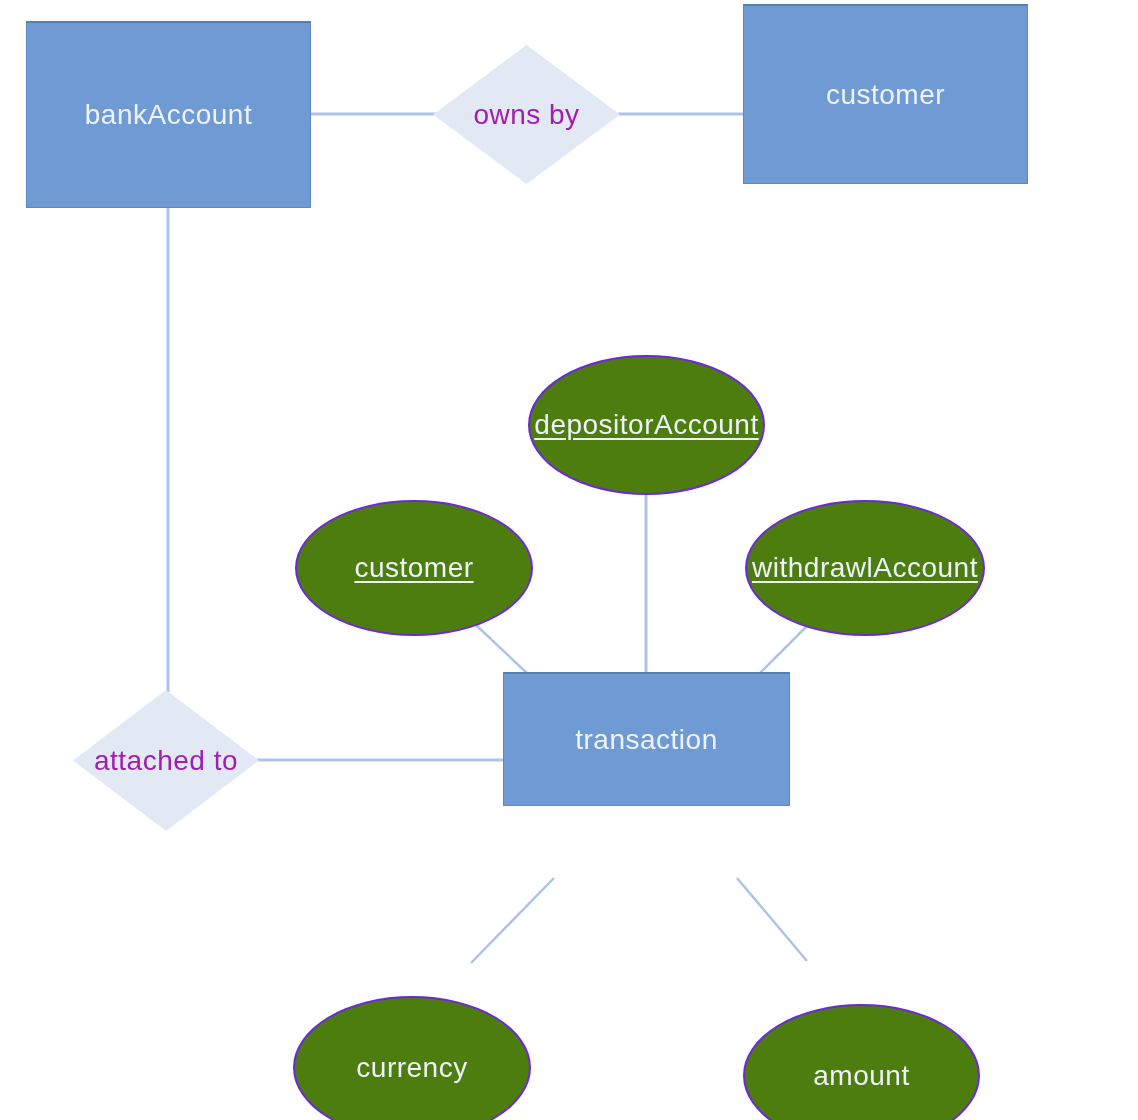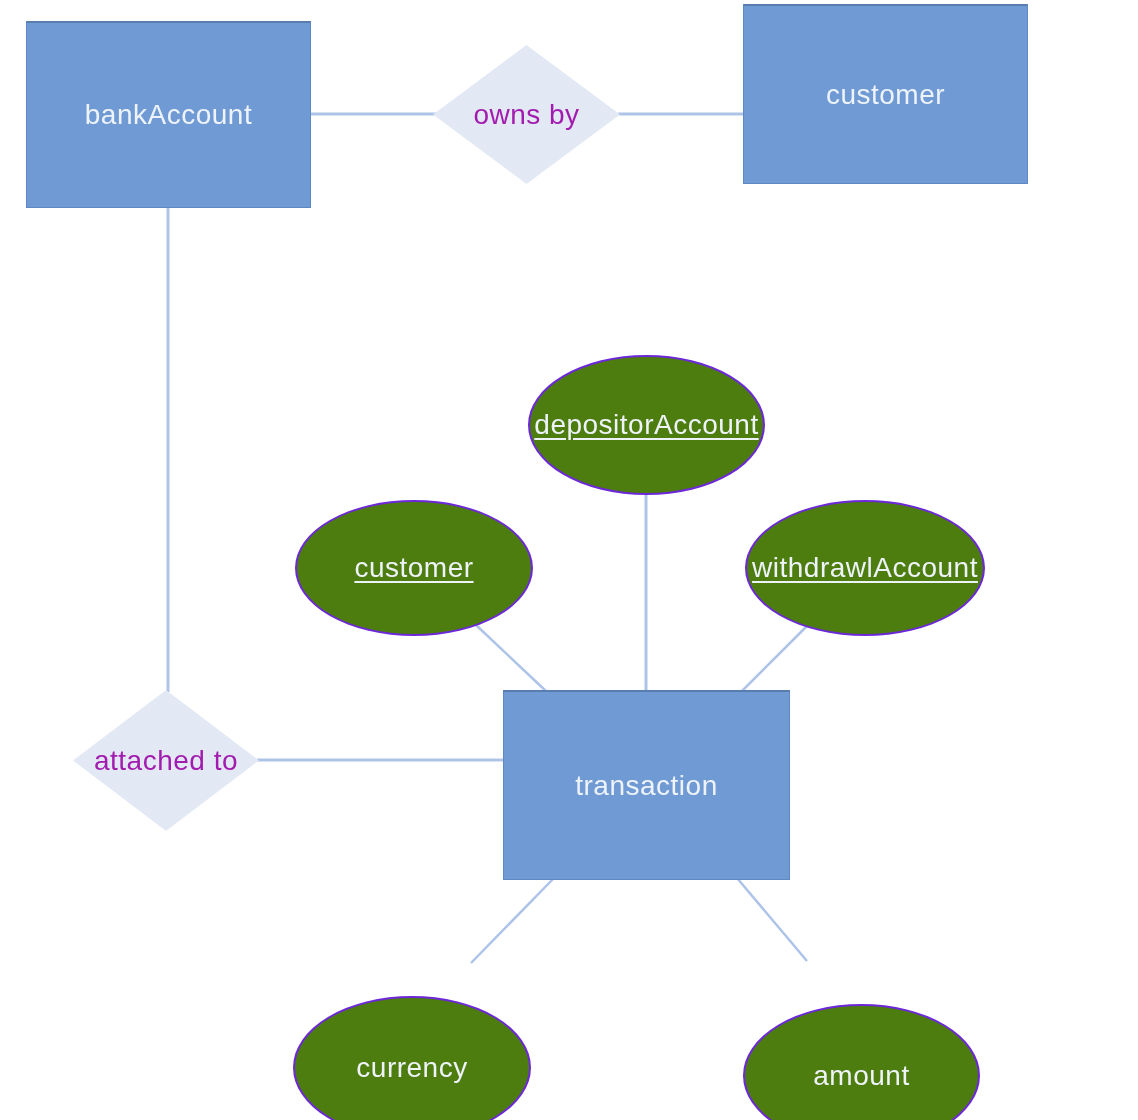--- a/index.html
+++ b/index.html
@@ -44,21 +44,21 @@
     clip-path: polygon(50% 0%, 100% 50%, 50% 100%, 0% 50%);
   }
   .underlined {
     text-decoration: underline;
     text-underline-offset: 4px;
     text-decoration-thickness: 1.5px;
   }
   
   #bankAccount   { left: 26px;  top: 21px;  width: 285px; height: 187px; }
   #customer      { left: 743px; top: 4px;  width: 285px; height: 180px; }
-  #transaction   { left: 503px; top: 690px; width: 287px; height: 190px; }
+  #transaction   { left: 503px; top: 672px; width: 287px; height: 134px; }
   #owns-by       { left: 433px; top: 45px;  width: 187px; height: 139px; }
   #attached-to   { left: 73px;  top: 690px; width: 186px; height: 141px; }
   #depositorAccount { left: 528px; top: 355px; width: 237px; height: 140px; }
   #timestamp        { left: 295px; top: 500px; width: 238px; height: 136px; }
   #withdrawlAccount { left: 745px; top: 500px; width: 240px; height: 136px; }
   #currency         { left: 293px; top: 996px; width: 238px; height: 143px; align-items: center; }
   #amount           { left: 743px; top: 1004px; width: 237px; height: 143px; }
 </style>
 </head>
 <body>

